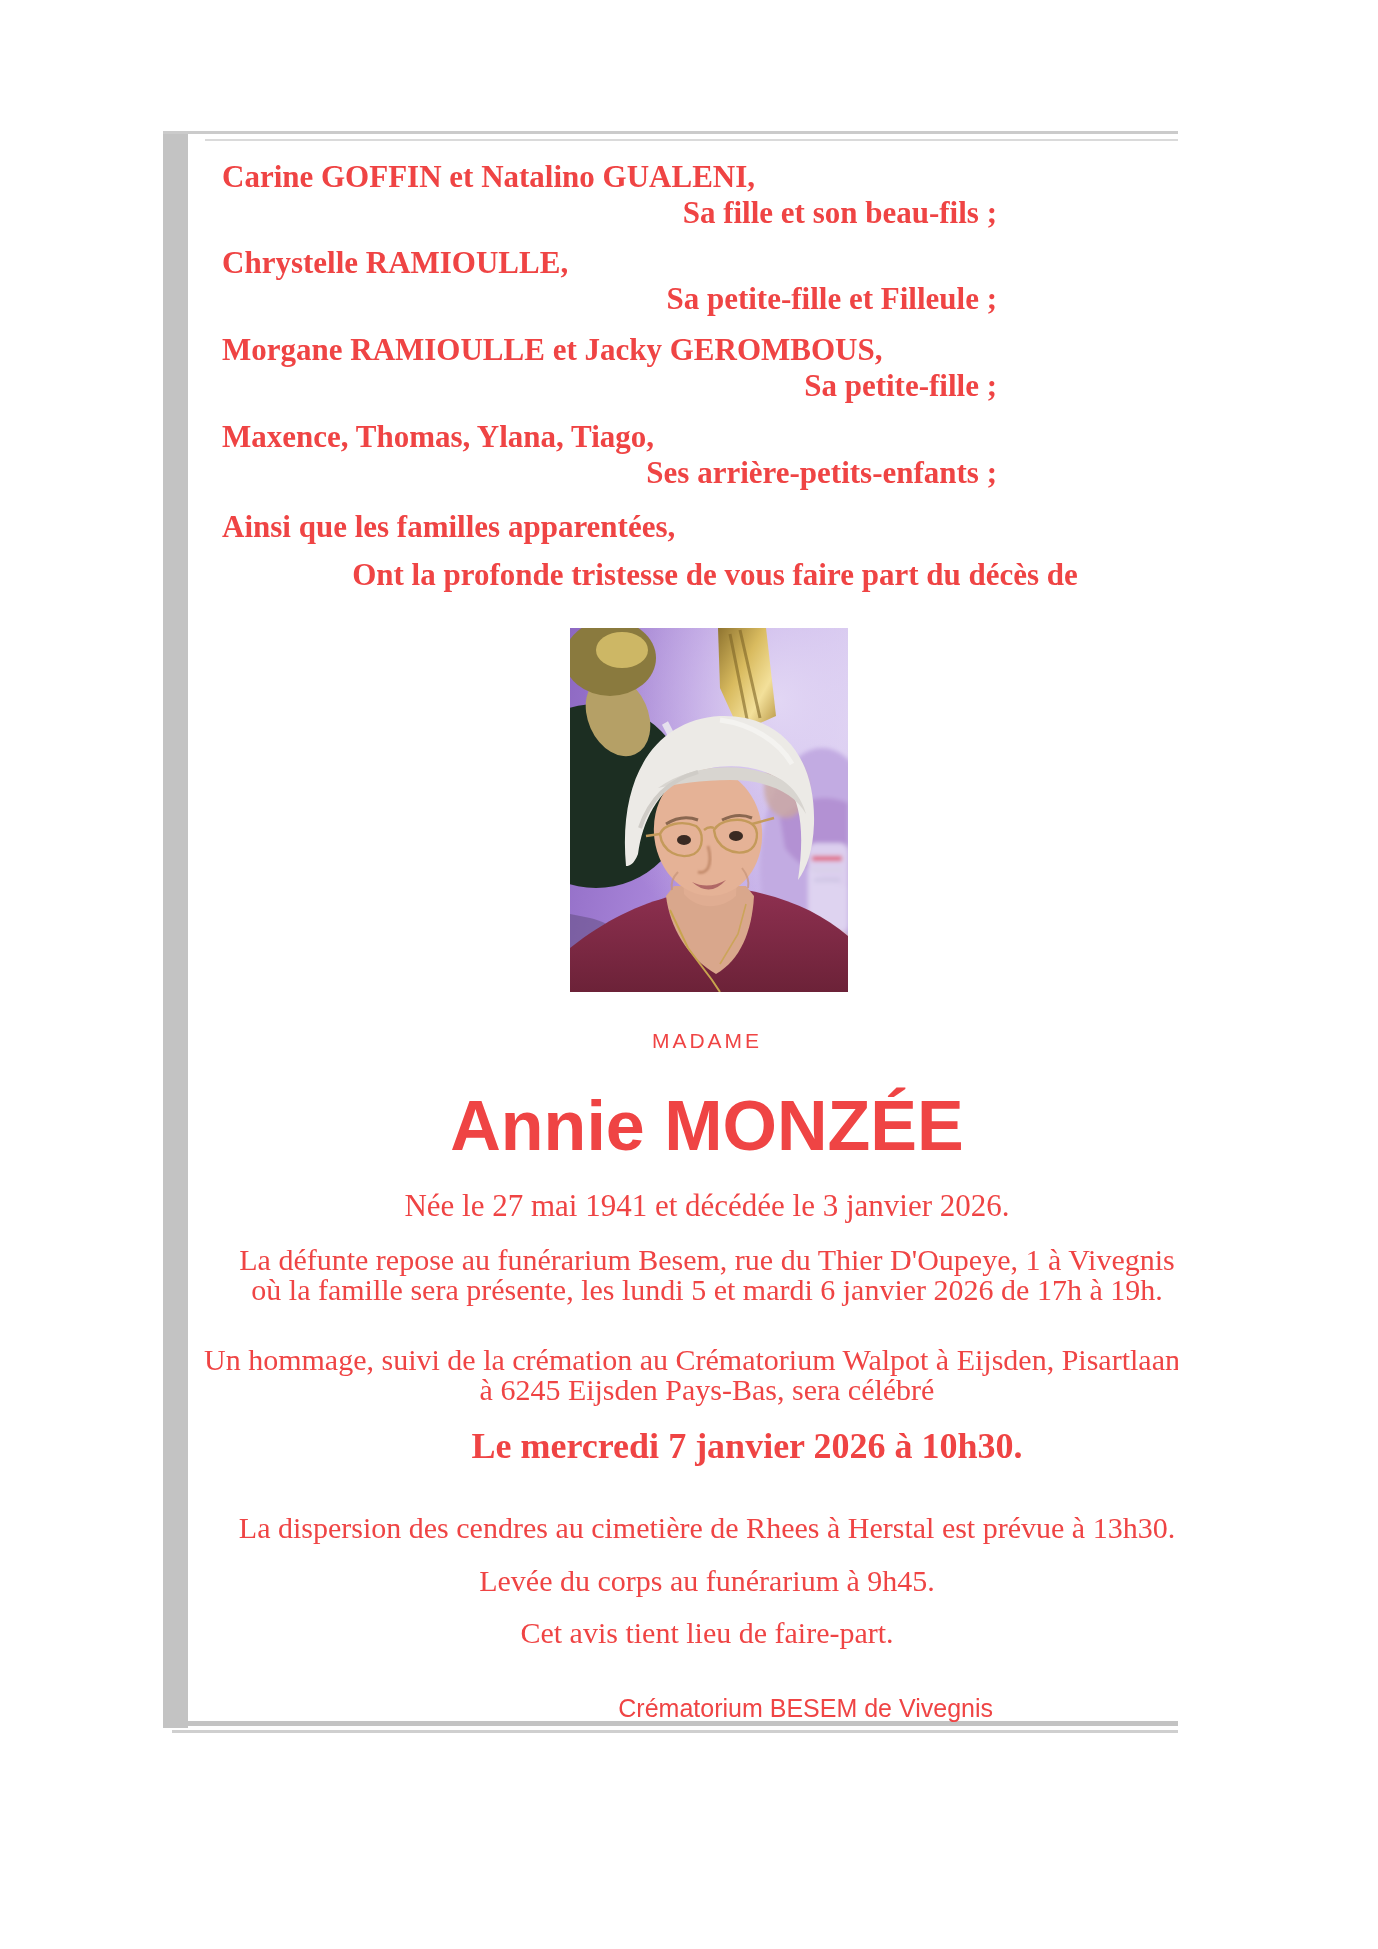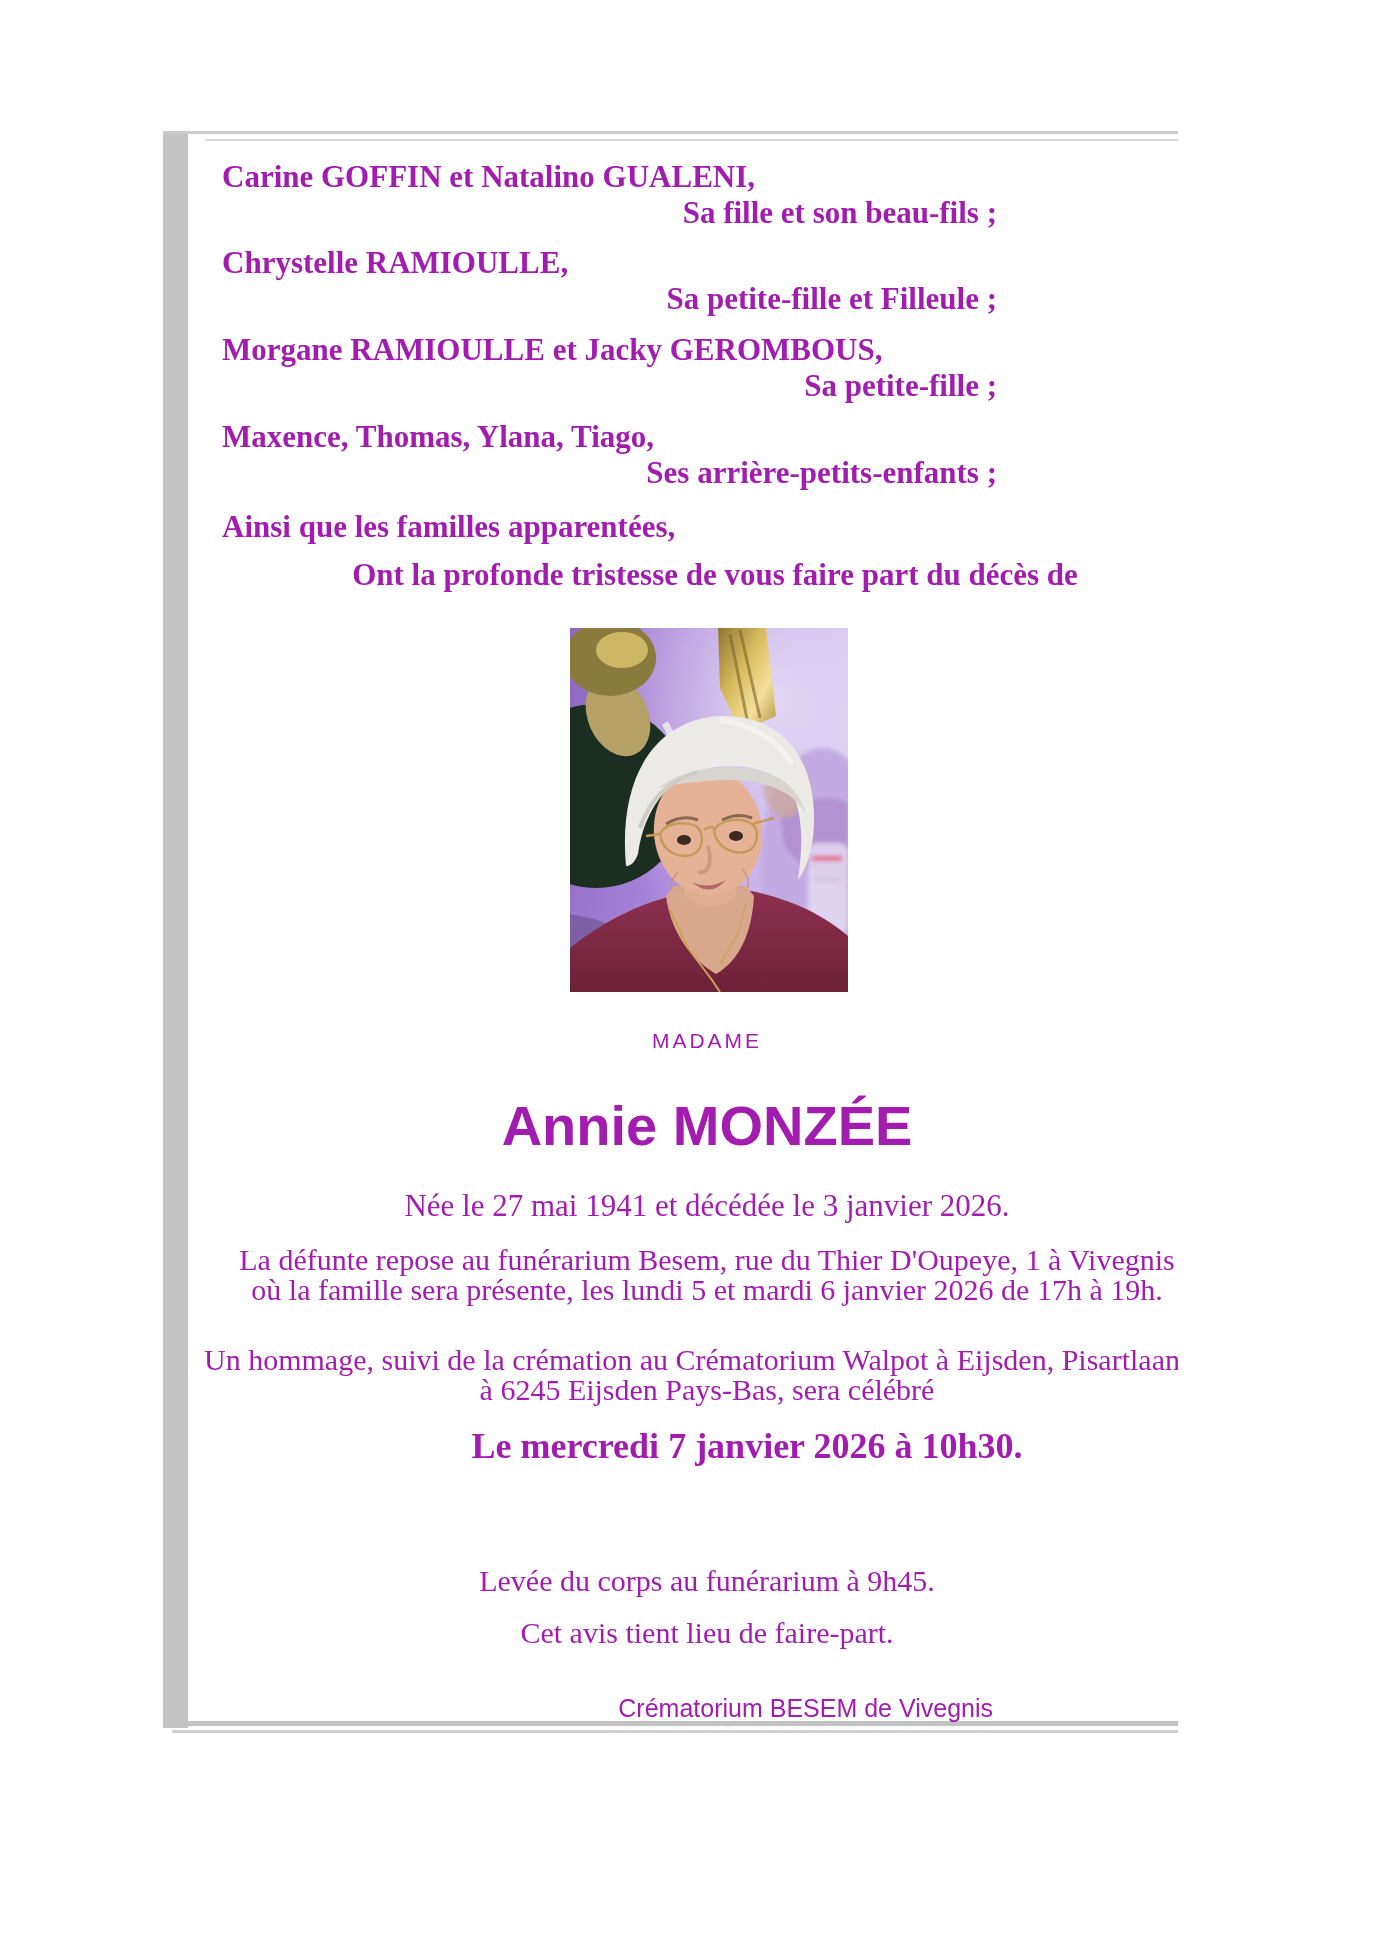--- a/index.html
+++ b/index.html
@@ -1,26 +1,26 @@
 <!DOCTYPE html>
 <html><head>
 <meta charset="utf-8">
 <style>
   html,body{margin:0;padding:0;background:#ffffff;}
   #wrap{position:relative;width:1178px;height:1949px;background:#ffffff;overflow:hidden;
-        font-family:"Liberation Serif",serif;color:#a21caf;}
+        font-family:"Liberation Serif",serif;color:#ef4444;}
   .abs{position:absolute;}
   .frame{background:#c3c3c3;}
   .name-line{left:222px;font-weight:bold;font-size:31px;line-height:36px;white-space:nowrap;}
   .rel-line{right:181px;font-weight:bold;font-size:31px;line-height:36px;white-space:nowrap;text-align:right;}
   .center-box{left:188px;width:1038px;text-align:center;}
   .body-par{font-size:30px;line-height:30px;white-space:pre-line;}
   .announce{font-weight:bold;font-size:31px;line-height:36px;}
   .madame{font-family:"Liberation Sans",sans-serif;font-size:21px;letter-spacing:3px;line-height:24px;}
-  .big-name{font-family:"Liberation Sans",sans-serif;font-weight:bold;font-size:56px;line-height:74px;}
+  .big-name{font-family:"Liberation Sans",sans-serif;font-weight:bold;font-size:70px;line-height:74px;}
   .birth{font-size:31px;line-height:34px;}
   .date-line{font-weight:bold;font-size:36px;line-height:34px;transform:translateX(40px);}
   .footer{font-family:"Liberation Sans",sans-serif;font-size:25px;line-height:28px;right:185px;text-align:right;white-space:nowrap;}
 </style>
 </head>
 <body>
 
 <div id="wrap">
 
   <div class="abs frame" style="left:163px;top:131px;width:25px;height:1597px;"></div>
@@ -140,20 +140,21 @@
   <div class="abs center-box birth" style="top:1189px;">Née le 27 mai 1941 et décédée le 3 janvier 2026.</div>
 
   <div class="abs center-box body-par" style="top:1245px;">La défunte repose au funérarium Besem, rue du Thier D'Oupeye, 1 à Vivegnis
 où la famille sera présente, les lundi 5 et mardi 6 janvier 2026 de 17h à 19h.</div>
 
   <div class="abs center-box body-par" style="top:1345px;text-align:center;">Un hommage, suivi de la crémation au Crématorium Walpot à Eijsden, Pisartlaan, 8
 à 6245 Eijsden Pays-Bas, sera célébré</div>
 
   <div class="abs center-box date-line" style="top:1429px;">Le mercredi 7 janvier 2026 à 10h30.</div>
 
+  <div class="abs center-box body-par" style="top:1513px;">La dispersion des cendres au cimetière de Rhees à Herstal est prévue à 13h30.</div>
 
   <div class="abs center-box body-par" style="top:1566px;">Levée du corps au funérarium à 9h45.</div>
 
   <div class="abs center-box body-par" style="top:1618px;">Cet avis tient lieu de faire-part.</div>
 
   <div class="abs footer" style="top:1694px;">Crématorium BESEM de Vivegnis</div>
 
 </div>
 
 </body></html>

